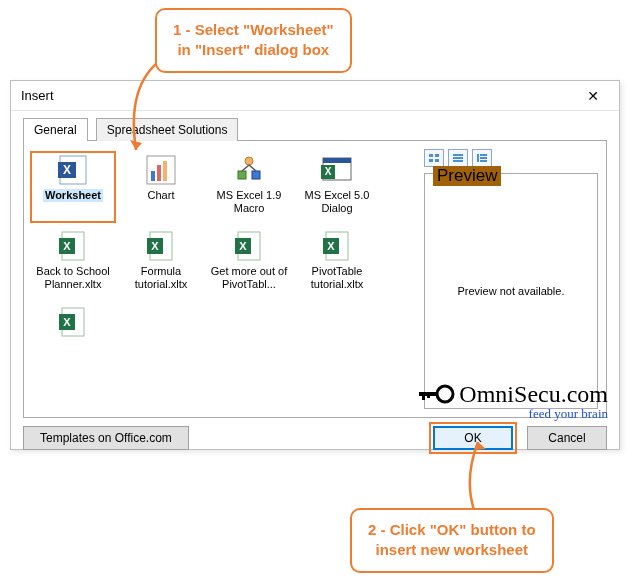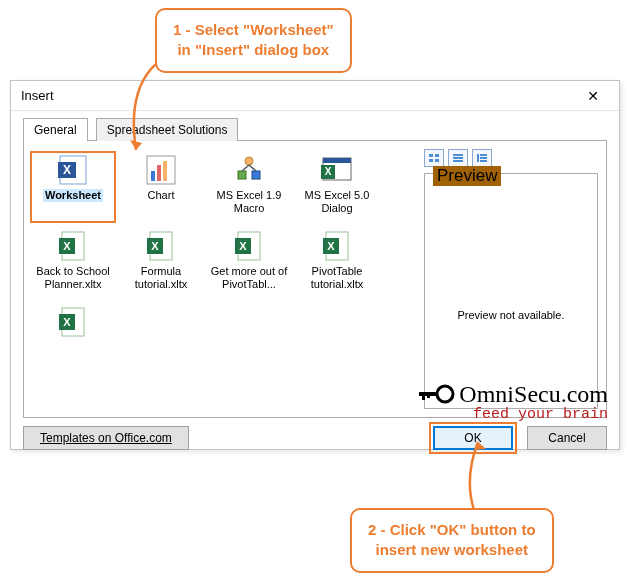--- a/index.html
+++ b/index.html
@@ -145,62 +145,61 @@
     position:relative;
   }
   .preview-legend {
     position:absolute; top:-8px; left:8px;
     background:#a16207; padding:0 4px; font-size:17px;
   }
   .preview-msg {
     position:absolute; top:50%; left:0; right:0;
     text-align:center; transform:translateY(-50%);
     font-size:11px;
-    margin-top:24px;
   }
 
   .button-row {
     display:flex;
     padding: 0 12px 10px 12px;
     align-items:center;
   }
   .btn {
     height:24px;
     border:1px solid #a0a0a0;
     background:#e1e1e1;
     padding: 0 16px;
     font-size:12px;
     display:flex;align-items:center;justify-content:center;
     min-width:80px;
   }
   .btn.default {
     border:2px solid #0078d7;
     background:#e5f1fb;
   }
-  .btn.tfo { min-width:160px;text-decoration:underline; }
+  .btn.tfo { min-width:160px; }
   .btn.ok-callout-wrap {
     outline: 2px solid #ed7d31;
     outline-offset: 2px;
   }
   .spacer { flex:1; }
 
   
   .watermark {
     position:absolute;
     right: 22px;
     top: 380px;
     display:flex;
     flex-direction:column;
     align-items:flex-end;
     z-index:60;
     color:#000;
   }
   .wm-main { display:flex;align-items:center;gap:4px; }
   .wm-name { font-family: Georgia, 'Times New Roman', serif; font-size:24px; }
-  .wm-tag { font-family: Liberation Mono, monospace; font-size:15px; color:#b91c1c; margin-top:-2px; }
+  .wm-tag { font-family: Liberation Serif, serif; font-size:13px; color:#1d4ed8; margin-top:-2px; }
 </style>
 </head>
 <body>
 
 <div class="callout callout-1">
   <span style="white-space:pre-line">1 - Select "Worksheet"
 in "Insert" dialog box</span>
 </div>
 <div class="arrow" style="left:120px; top:55px;">
   <svg width="60" height="110">

